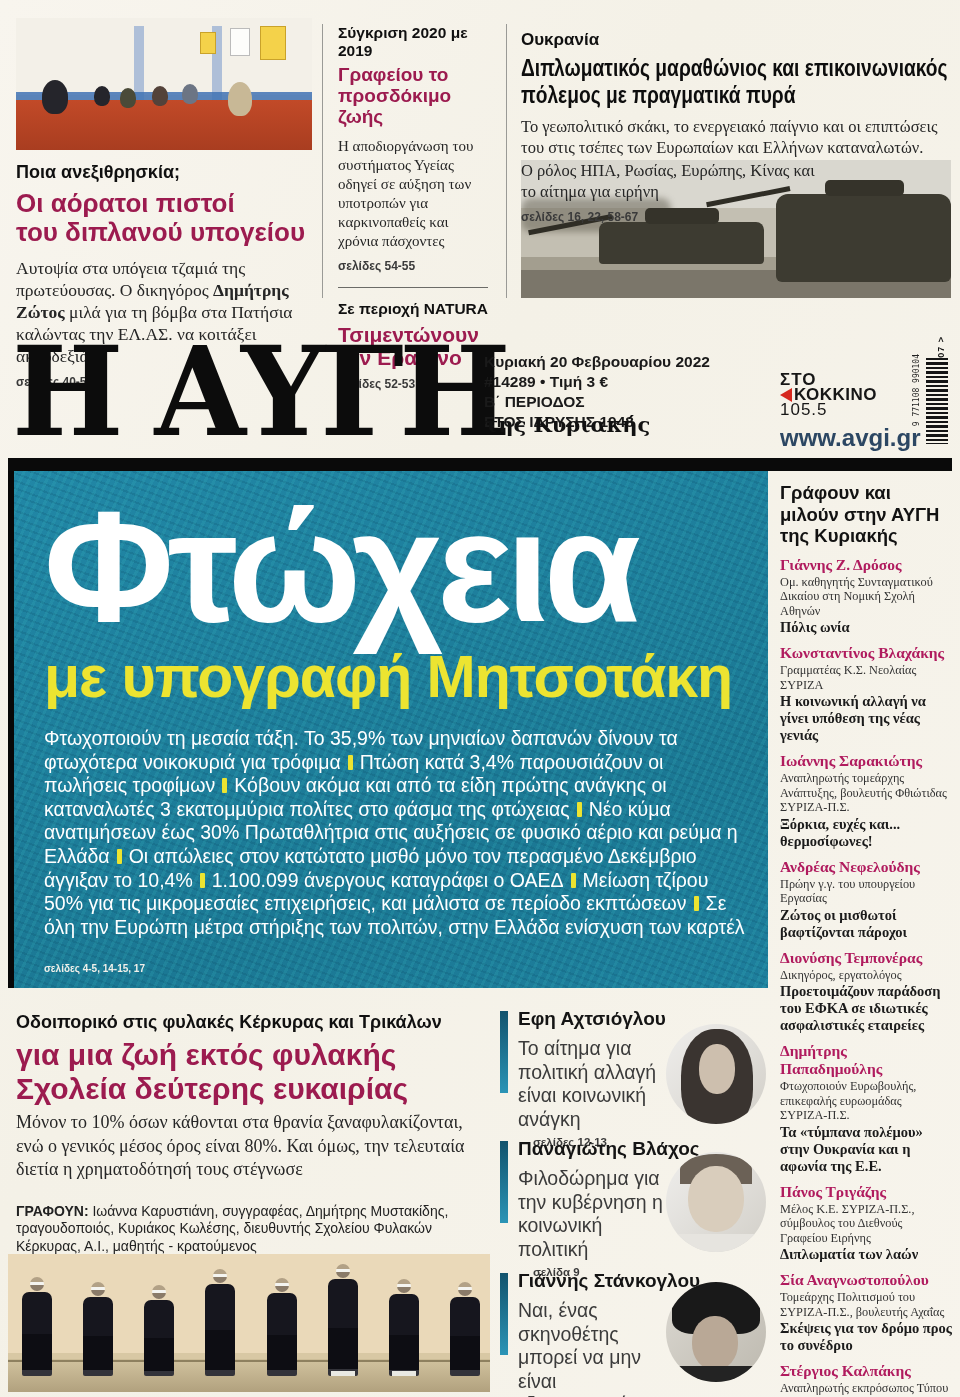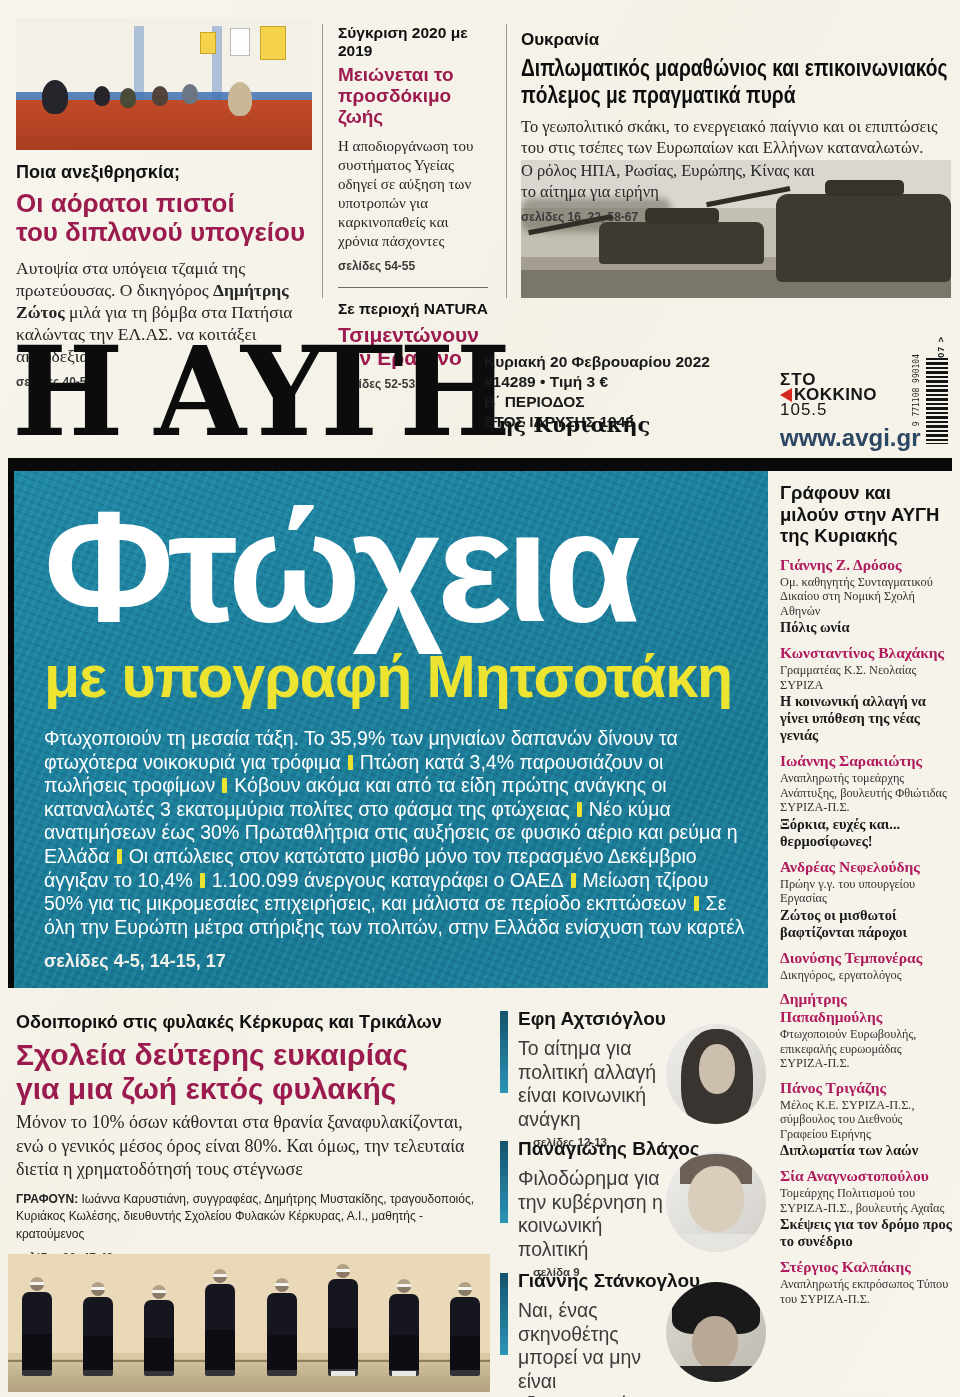--- a/index.html
+++ b/index.html
@@ -82,36 +82,36 @@
   .hero{position:absolute;left:8px;top:471px;width:760px;height:517px;border-left:6px solid #070707;
     background:
       repeating-linear-gradient(115deg,rgba(60,190,195,.16) 0 3px,rgba(0,0,0,0) 3px 8px),
       repeating-linear-gradient(20deg,rgba(8,70,95,.18) 0 2px,rgba(0,0,0,0) 2px 7px),
       linear-gradient(160deg,#2187a6,#1b7894 70%,#1e7f9d);
     padding:20px 26px 0 30px;}
   .hero-h1{color:#fff;font-weight:bold;font-size:158px;line-height:150px;letter-spacing:-6px;}
   .hero-h2{color:var(--yellow);font-weight:bold;font-size:59px;line-height:64px;letter-spacing:-1px;margin-top:4px;}
   .hero-body{margin-top:18px;width:706px;color:#fff;font-weight:500;font-size:19.5px;line-height:23.6px;}
   .sep{display:inline-block;width:5px;height:15px;background:var(--yellow);margin:0 7px;vertical-align:-1px;border-radius:1px;}
-  .hero .pages-ref{color:#f0f0ea;margin-top:12px;font-size:18px;}
+  .hero .pages-ref{color:#f0f0ea;margin-top:24px;font-size:10px;}
 
   
   .sidebar{position:absolute;left:780px;top:482px;width:172px;}
   .sb-header{font-weight:bold;font-size:18.5px;line-height:21.5px;color:#121212;margin-bottom:9px;}
   .contrib{margin-bottom:8px;}
   .c-name{font-family:"Liberation Serif","DejaVu Serif",serif;font-weight:bold;font-size:15.5px;color:var(--name-magenta);line-height:18px;}
   .c-role{font-family:"Liberation Serif","DejaVu Serif",serif;font-size:12.3px;line-height:14.5px;color:#333;margin-top:1px;}
   .c-title{font-family:"Liberation Serif","DejaVu Serif",serif;font-weight:bold;font-size:14.5px;line-height:17px;color:#1b1b1b;margin-top:1px;}
 
   
   .bl{position:absolute;left:16px;top:1012px;width:474px;}
   .bl .kicker{font-size:18px;margin-top:0;}
   .bl .hl-magenta{font-size:30px;line-height:34px;margin-top:5px;}
   .bl .body-serif{font-size:18px;line-height:23.5px;margin-top:5px;width:452px;}
-  .byline{font-size:12px;line-height:17.5px;color:#222;margin-top:9px;}
+  .byline{font-size:14px;line-height:17.5px;color:#222;margin-top:21px;}
   .byline b{font-weight:bold;}
   .photo-men{position:absolute;left:8px;top:1254px;width:482px;height:138px;overflow:hidden;
     background:linear-gradient(#ead9b9 0 72%,#d8c8a4 72% 76%,#cbbc97 76%);}
   .pmen-ground{position:absolute;left:0;right:0;bottom:0;height:32px;background:linear-gradient(#cfc09c,#b1a17e);border-top:2px solid #8e805f;}
   .men-row{position:absolute;left:14px;right:10px;bottom:16px;display:flex;justify-content:space-between;align-items:flex-end;}
   .man{position:relative;width:30px;border-radius:7px 7px 2px 2px;
     background:linear-gradient(180deg,#16161e 0 50%,#0d0d13 50% 93%,#33333a 93%);}
   .man::before{content:"";position:absolute;top:-15px;left:8px;width:14px;height:14px;border-radius:50%;
     background:linear-gradient(#b2a186 0 34%,#f4f4f0 34% 58%,#8a7b69 58%);}
   .man:nth-child(1){height:84px;}.man:nth-child(2){height:79px;}
@@ -170,21 +170,21 @@
     <div class="body-serif"><span>Αυτοψία στα υπόγεια τζαμιά της πρωτεύουσας. Ο δικηγόρος </span><b>Δημήτρης Ζώτος</b><span> μιλά για τη βόμβα στα Πατήσια καλώντας την ΕΛ.ΑΣ. να κοιτάξει ακροδεξιά</span></div>
     <div class="pages-ref">σελίδες 40-51</div>
   </div>
 
   <div class="vdiv" style="left:322px;top:24px;height:274px"></div>
 
   <div class="col-mid">
     <div>
       <div class="kicker">Σύγκριση 2020 με 2019</div>
       <div class="hl-magenta">
-        <div>Μειώνεται το</div>
+        <div>Γραφείου το</div>
         <div>προσδόκιμο ζωής</div>
       </div>
       <div class="body-serif">Η αποδιοργάνωση του συστήματος Υγείας οδηγεί σε αύξηση των υποτροπών για καρκινοπαθείς και χρόνια πάσχοντες</div>
       <div class="pages-ref">σελίδες 54-55</div>
     </div>
     <hr class="mid-hr">
     <div>
       <div class="kicker" style="margin-top:0">Σε περιοχή NATURA</div>
       <div class="hl-magenta" style="font-size:21px">
         <div>Τσιμεντώνουν</div>
@@ -266,24 +266,26 @@
       <div class="c-title">Ξόρκια, ευχές και... θερμοσίφωνες!</div>
     </div>
     <div class="contrib">
       <div class="c-name">Ανδρέας Νεφελούδης</div>
       <div class="c-role">Πρώην γ.γ. του υπουργείου Εργασίας</div>
       <div class="c-title">Ζώτος οι μισθωτοί βαφτίζονται πάροχοι</div>
     </div>
     <div class="contrib">
       <div class="c-name">Διονύσης Τεμπονέρας</div>
       <div class="c-role">Δικηγόρος, εργατολόγος</div>
+      <div class="c-title">Προετοιμάζουν παράδοση του ΕΦΚΑ σε ιδιωτικές ασφαλιστικές εταιρείες</div>
     </div>
     <div class="contrib">
       <div class="c-name">Δημήτρης Παπαδημούλης</div>
       <div class="c-role">Φτωχοποιούν Ευρωβουλής, επικεφαλής ευρωομάδας ΣΥΡΙΖΑ-Π.Σ.</div>
+      <div class="c-title">Τα «τύμπανα πολέμου» στην Ουκρανία και η αφωνία της Ε.Ε.</div>
     </div>
     <div class="contrib">
       <div class="c-name">Πάνος Τριγάζης</div>
       <div class="c-role">Μέλος Κ.Ε. ΣΥΡΙΖΑ-Π.Σ., σύμβουλος του Διεθνούς Γραφείου Ειρήνης</div>
       <div class="c-title">Διπλωματία των λαών</div>
     </div>
     <div class="contrib">
       <div class="c-name">Σία Αναγνωστοπούλου</div>
       <div class="c-role">Τομεάρχης Πολιτισμού του ΣΥΡΙΖΑ-Π.Σ., βουλευτής Αχαΐας</div>
       <div class="c-title">Σκέψεις για τον δρόμο προς το συνέδριο</div>
@@ -292,22 +294,22 @@
       <div class="c-name">Στέργιος Καλπάκης</div>
       <div class="c-role">Αναπληρωτής εκπρόσωπος Τύπου του ΣΥΡΙΖΑ-Π.Σ.</div>
 
     </div>
 
   </div>
 
   <div class="bl">
     <div class="kicker">Οδοιπορικό στις φυλακές Κέρκυρας και Τρικάλων</div>
     <div class="hl-magenta">
+      <div>για μια ζωή εκτός φυλακής</div>
       <div>Σχολεία δεύτερης ευκαιρίας</div>
-      <div>για μια ζωή εκτός φυλακής</div>
     </div>
     <div class="body-serif">Μόνον το 10% όσων κάθονται στα θρανία ξαναφυλακίζονται, ενώ ο γενικός μέσος όρος είναι 80%. Και όμως, την τελευταία διετία η χρηματοδότησή τους στέγνωσε</div>
     <div class="byline"><b>ΓΡΑΦΟΥΝ:</b><span> Ιωάννα Καρυστιάνη, συγγραφέας, Δημήτρης Μυστακίδης, τραγουδοποιός, Κυριάκος Κωλέσης, διευθυντής Σχολείου Φυλακών Κέρκυρας, Α.Ι., μαθητής - κρατούμενος</span></div>
     <div class="pages-ref">σελίδες 26, 47-49</div>
   </div>
 
   <div class="photo-men">
     <div class="pmen-ground"></div>
     <div class="men-row">
       <div class="man"></div>

